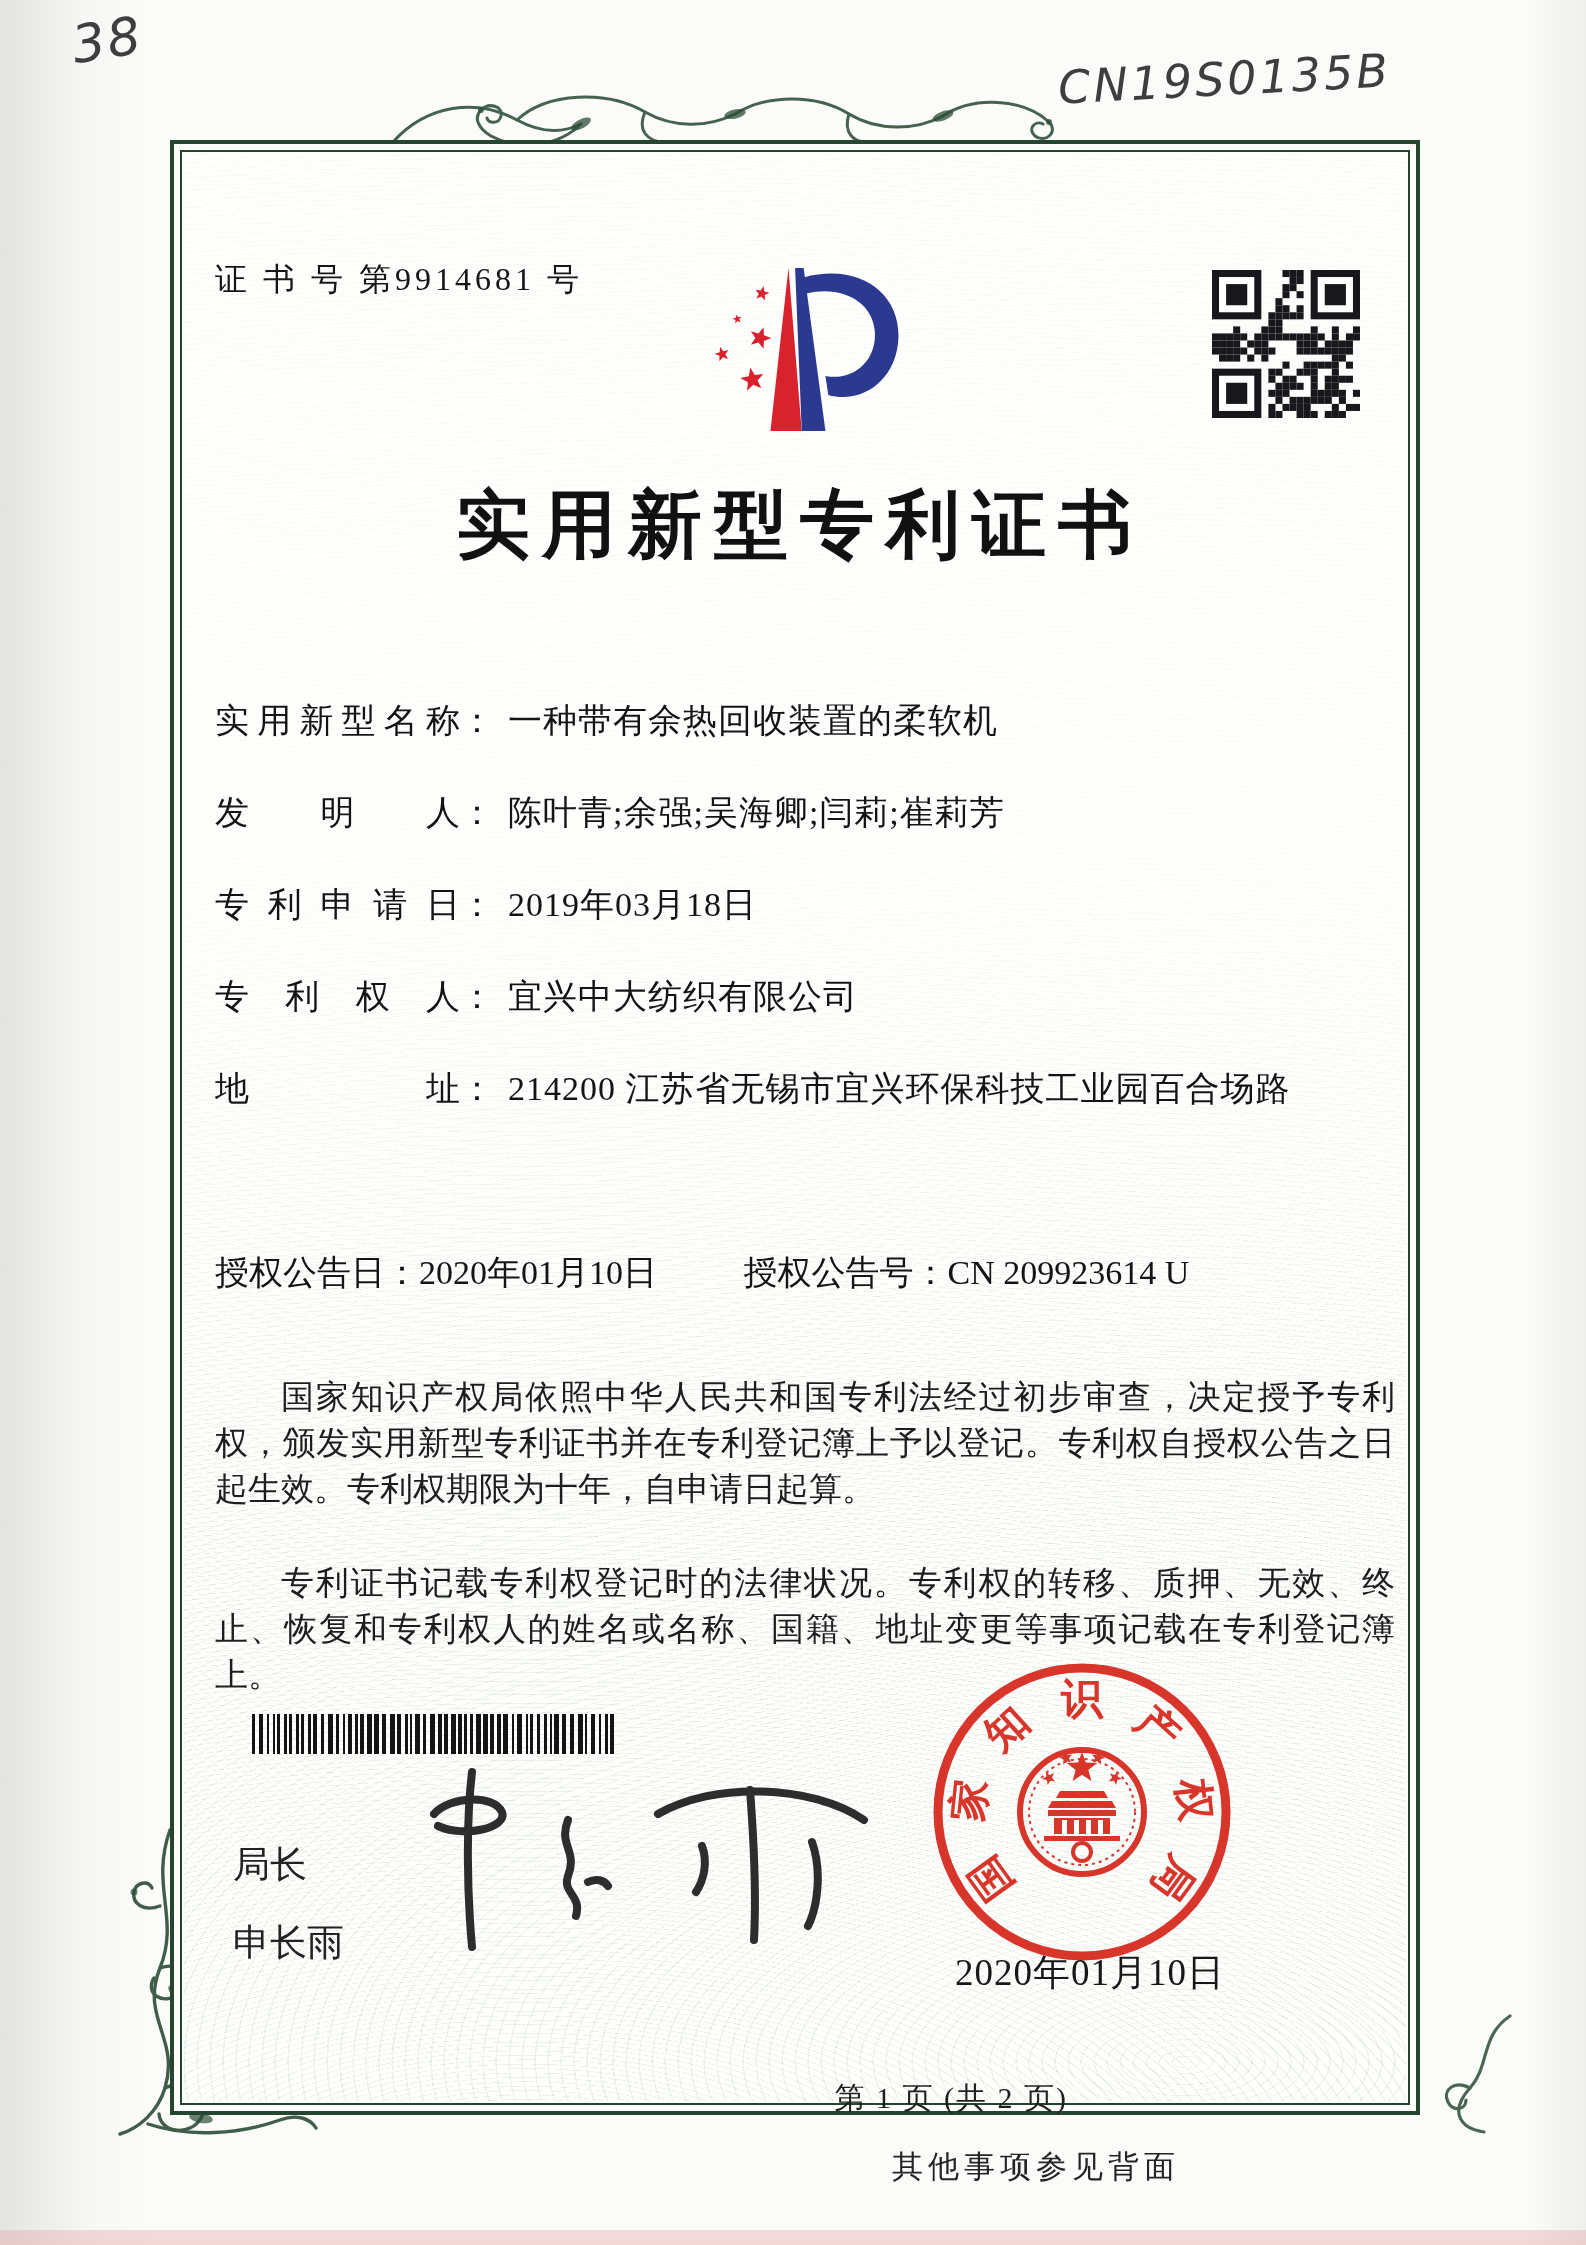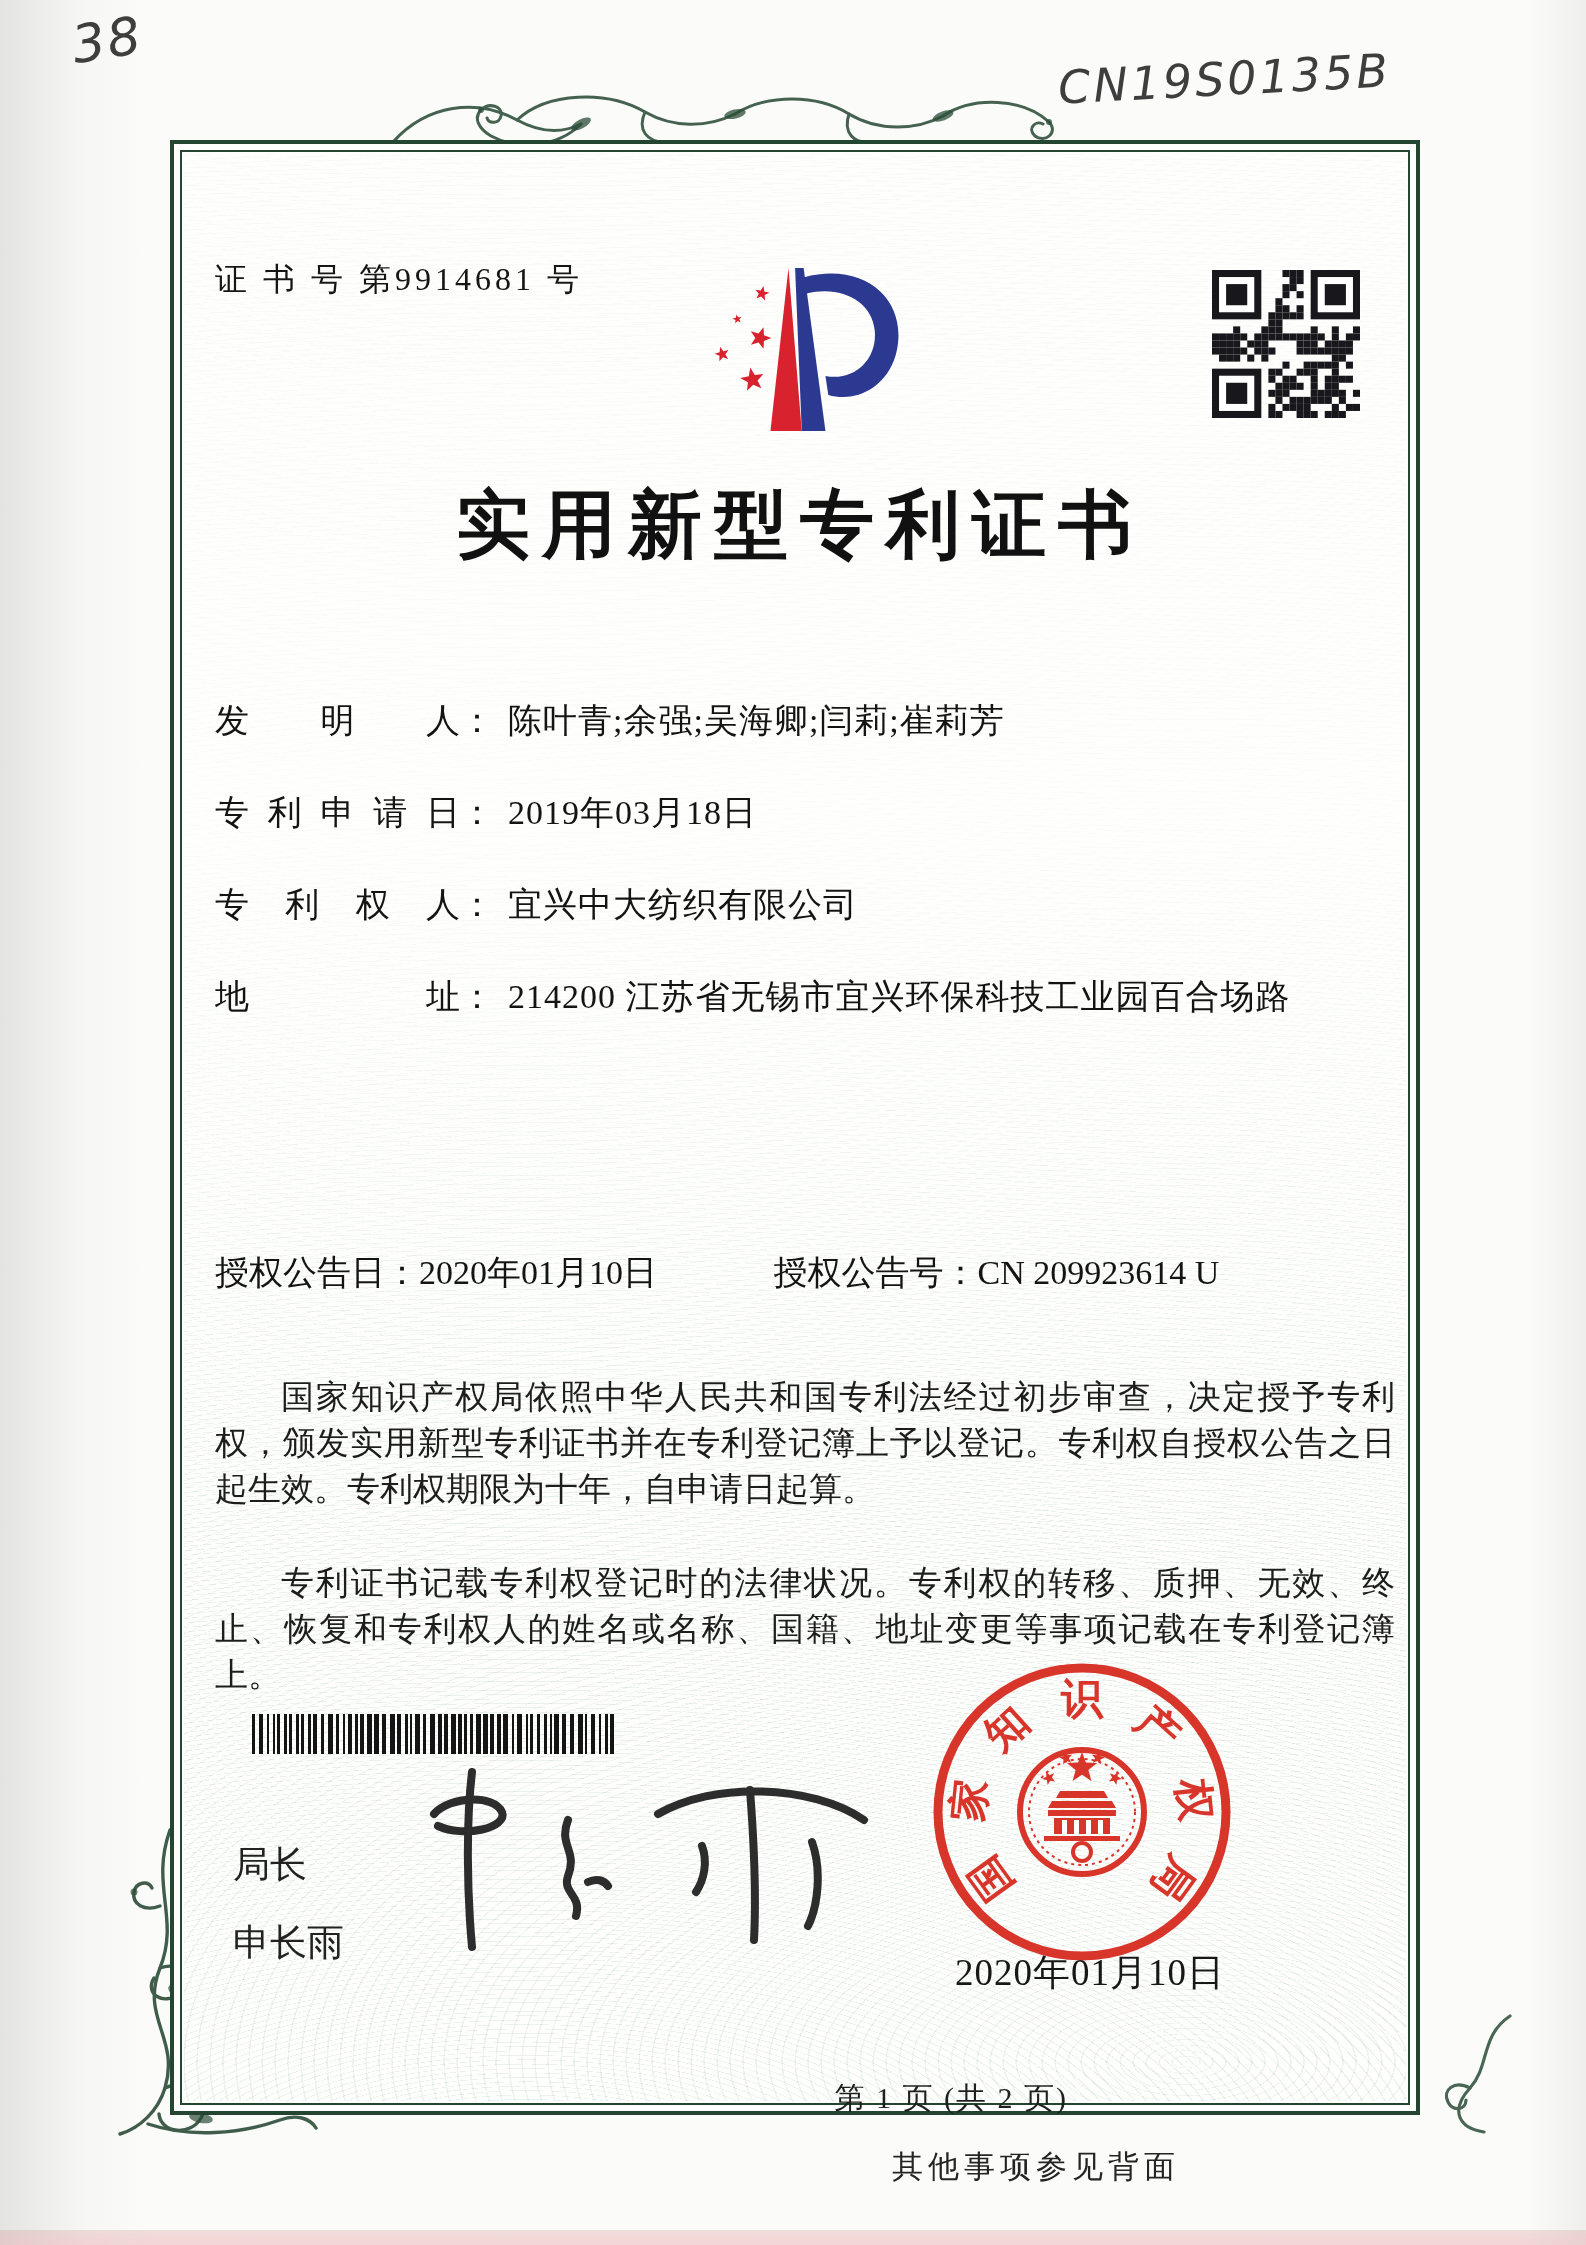--- a/index.html
+++ b/index.html
@@ -56,21 +56,21 @@
   .title{position:absolute;left:300px;top:476px;width:1000px;text-align:center;
     font-size:74px;font-weight:700;letter-spacing:12px;color:#111;}
 
   .fields{position:absolute;left:215px;top:698px;font-size:34px;}
   .field-row{height:92px;white-space:nowrap;}
   .field-label{display:inline-block;width:245px;text-align:justify;text-align-last:justify;color:#141414;}
   .field-colon{display:inline-block;margin-right:14px;color:#141414;}
   .field-value{color:#141414;letter-spacing:1px;}
 
   .grant-row{position:absolute;left:215px;top:1250px;font-size:34px;white-space:nowrap;color:#141414;}
-  .grant-col2{margin-left:108px;}
+  .grant-col2{margin-left:78px;}
 
   .paragraphs{position:absolute;left:215px;top:1326px;width:1180px;
     font-size:33px;line-height:46px;color:#1d1d1d;text-align:justify;}
   .paragraphs p{text-indent:2em;margin-top:48px;}
 
   .barcode{position:absolute;left:250px;top:1714px;}
 
   .bureau{position:absolute;left:233px;top:1840px;font-family:"Liberation Sans","DejaVu Sans",sans-serif;
     font-size:37px;color:#222;font-weight:500;}
   .bureau .name{margin-top:28px;}
@@ -314,20 +314,23 @@
       <rect x="0" y="98" width="49" height="49"></rect>
       <rect x="7" y="105" width="35" height="35" fill="#fff"></rect>
       <rect x="14" y="112" width="21" height="21"></rect>
     </g>
   </svg>
 
 <div class="title">实用新型专利证书</div>
 
 <div class="fields">
   <div class="field-row">
+    <span class="field-label">实用新型名称</span><span class="field-colon">：</span><span class="field-value">一种带有余热回收装置的柔软机</span>
+  </div>
+  <div class="field-row">
     <span class="field-label">发明人</span><span class="field-colon">：</span><span class="field-value">陈叶青;余强;吴海卿;闫莉;崔莉芳</span>
   </div>
   <div class="field-row">
     <span class="field-label">专利申请日</span><span class="field-colon">：</span><span class="field-value">2019年03月18日</span>
   </div>
   <div class="field-row">
     <span class="field-label">专利权人</span><span class="field-colon">：</span><span class="field-value">宜兴中大纺织有限公司</span>
   </div>
   <div class="field-row">
     <span class="field-label">地址</span><span class="field-colon">：</span><span class="field-value">214200 江苏省无锡市宜兴环保科技工业园百合场路</span>

